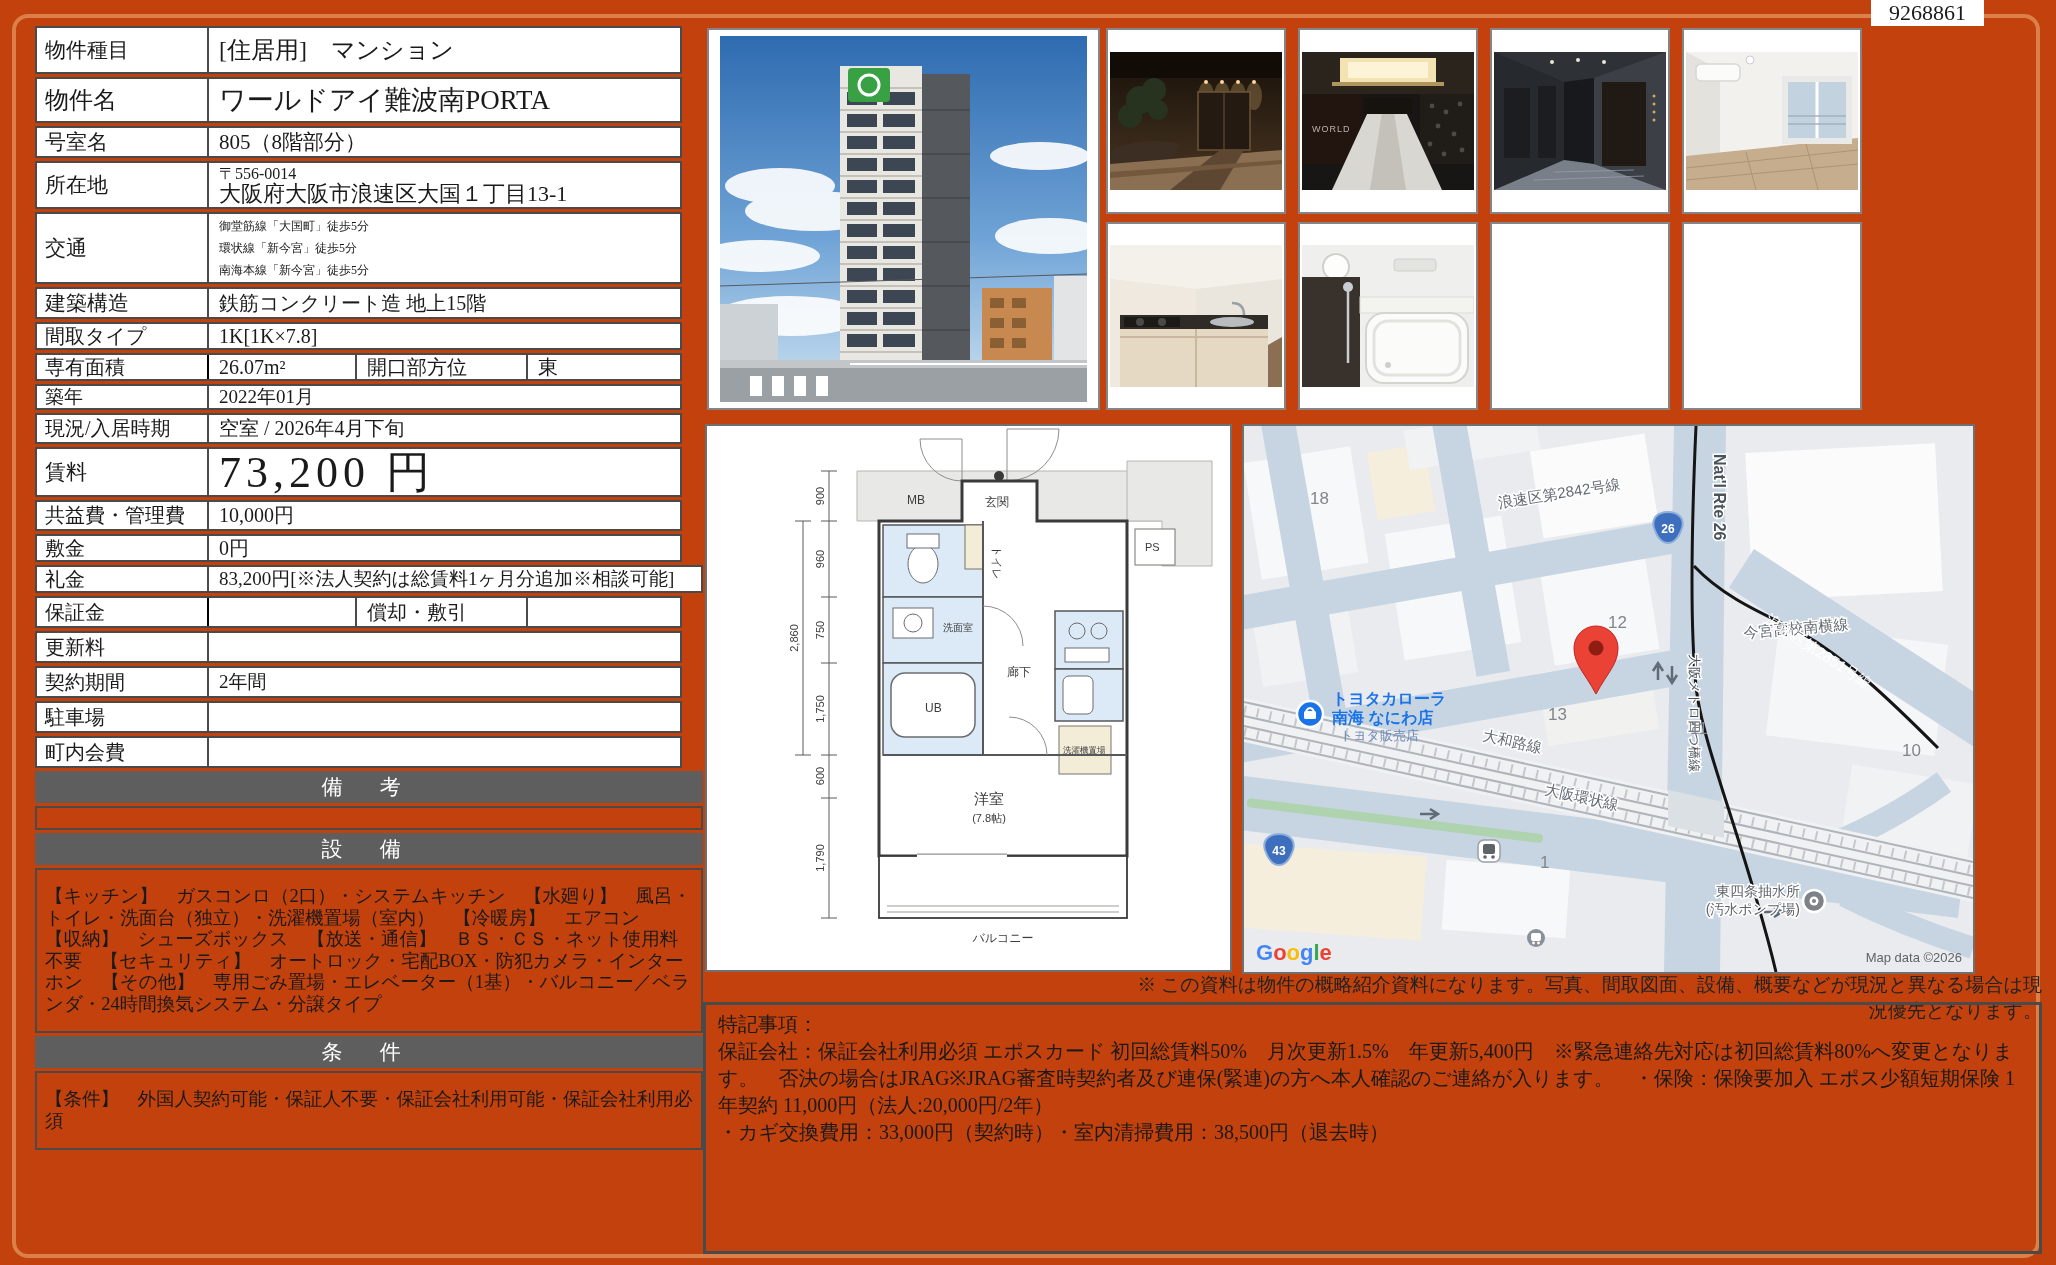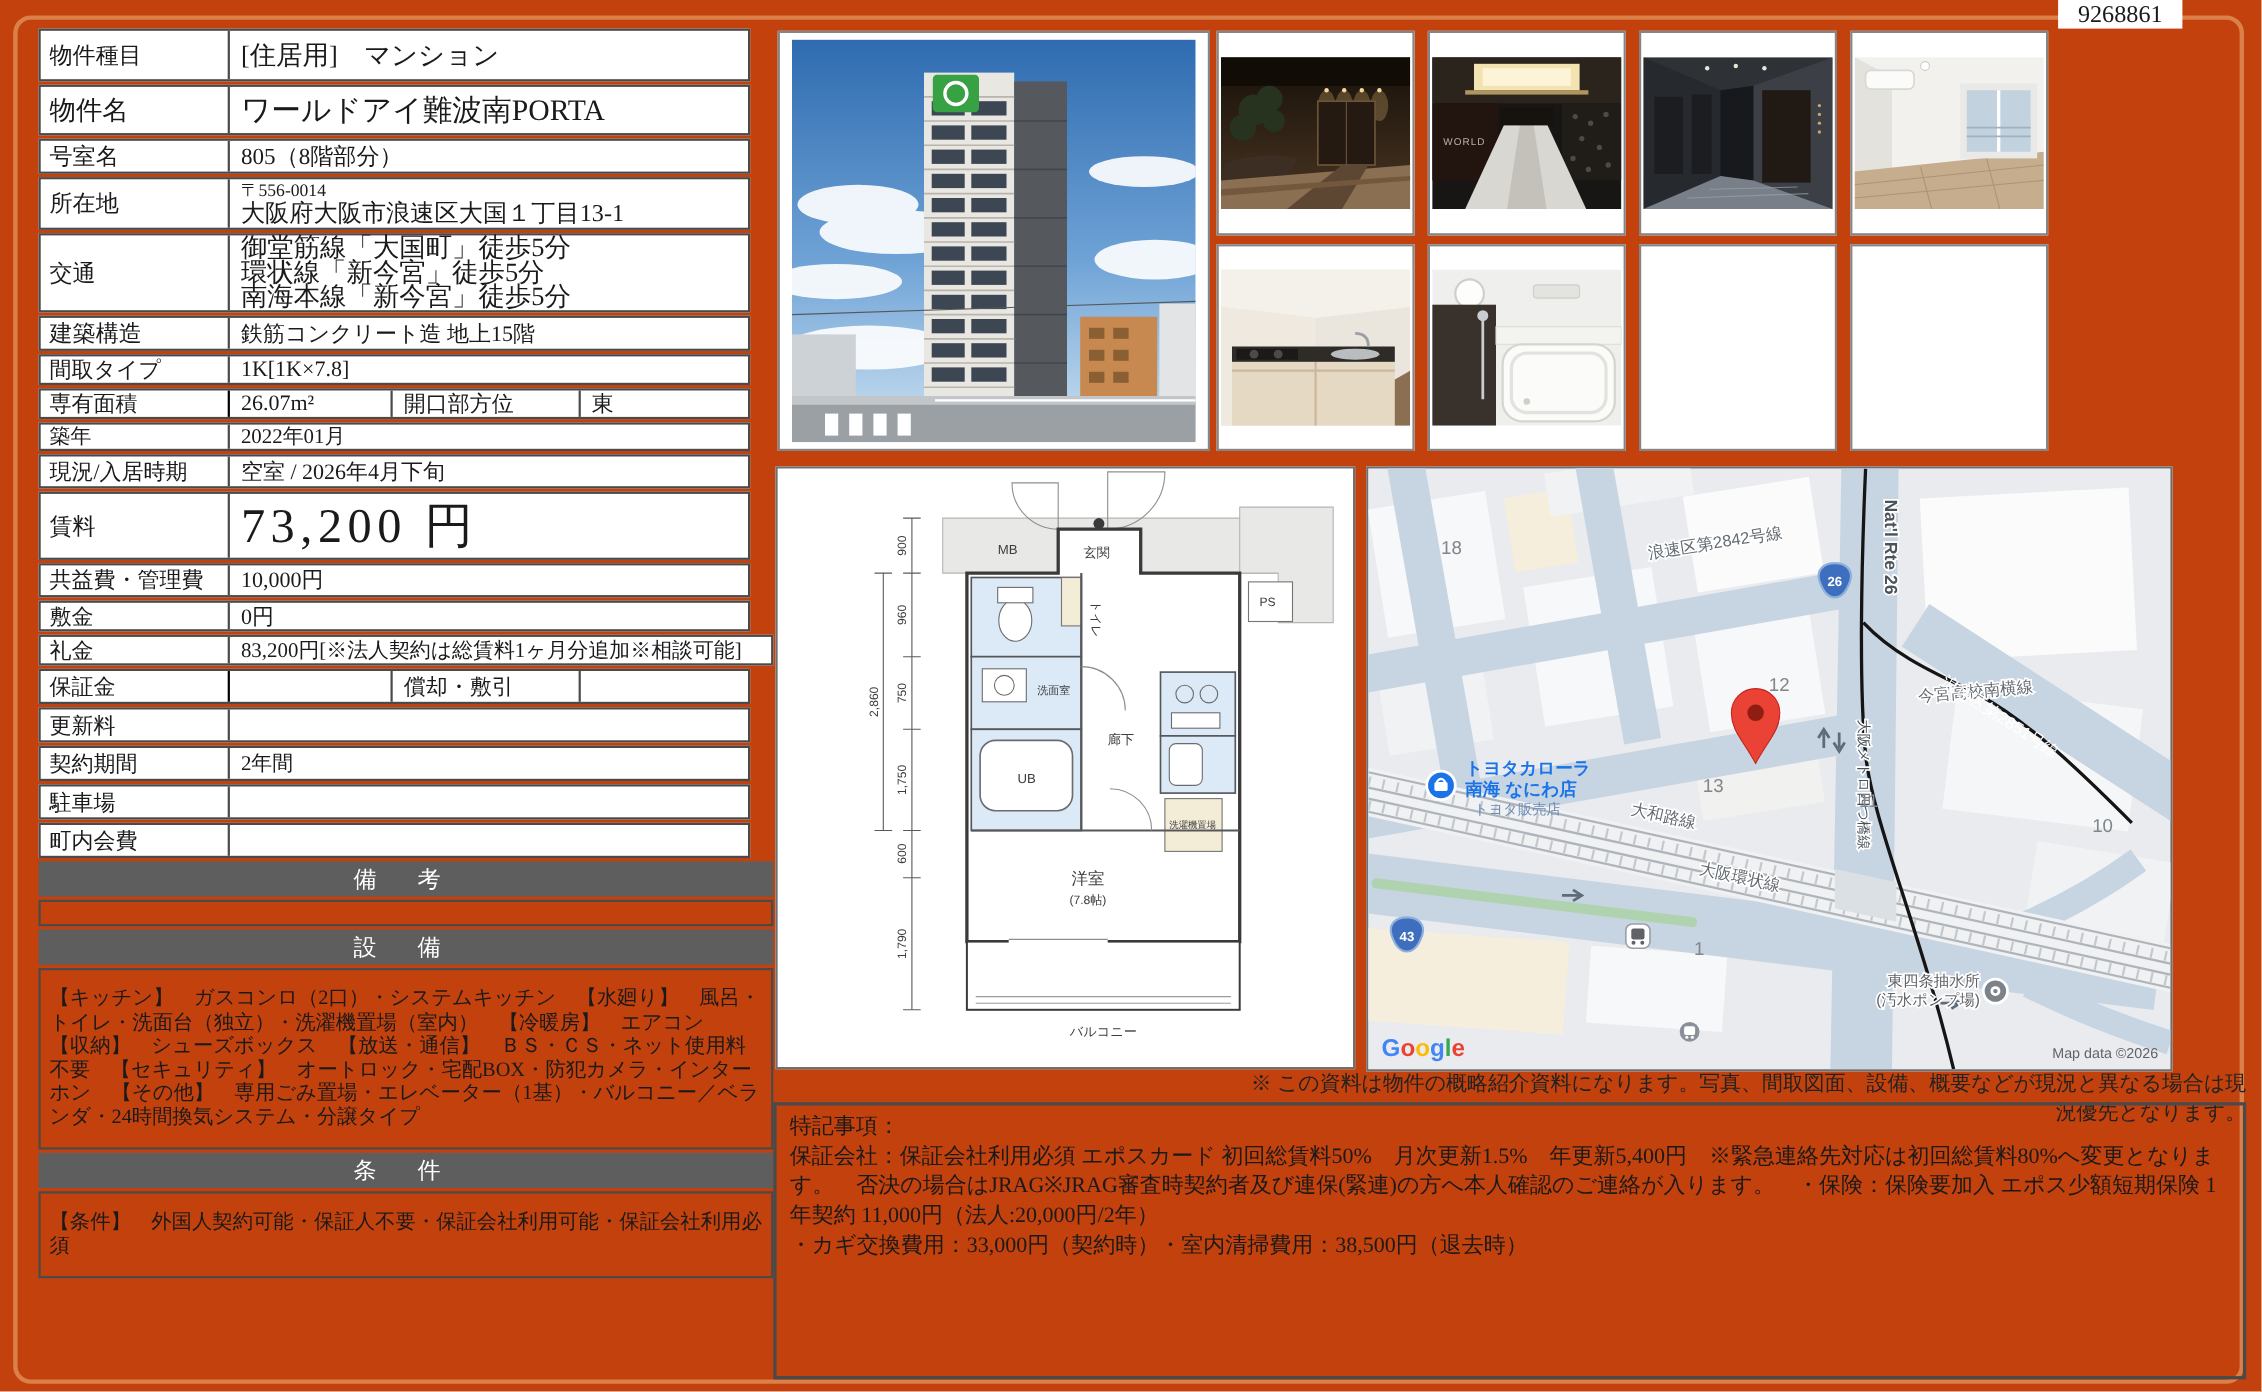--- a/index.html
+++ b/index.html
@@ -71,21 +71,21 @@
     <div class="trow" style="height:48px">
       <div class="lbl">所在地</div>
       <div class="val col">
         <span style="font-size:16px;line-height:17px">〒556-0014</span>
         <span style="font-size:22px;line-height:24px">大阪府大阪市浪速区大国１丁目13-1</span>
       </div>
     </div>
 
     <div class="trow" style="height:72px">
       <div class="lbl">交通</div>
-      <div class="val col" style="font-size:24px;line-height:22px">
+      <div class="val col" style="font-size:12px;line-height:22px">
         <span>御堂筋線「大国町」徒歩5分</span>
         <span>環状線「新今宮」徒歩5分</span>
         <span>南海本線「新今宮」徒歩5分</span>
       </div>
     </div>
 
     <div class="trow" style="height:32px">
       <div class="lbl">建築構造</div>
       <div class="val" style="font-size:20px">鉄筋コンクリート造 地上15階</div>
     </div>
@@ -105,21 +105,21 @@
     <div class="trow" style="height:26px">
       <div class="lbl" style="font-size:19px">築年</div>
       <div class="val" style="font-size:19px">2022年01月</div>
     </div>
 
     <div class="trow" style="height:31px">
       <div class="lbl" style="font-size:20px">現況/入居時期</div>
       <div class="val" style="font-size:20px">空室 /  2026年4月下旬</div>
     </div>
 
-    <div class="trow" style="height:62px">
+    <div class="trow" style="height:50px">
       <div class="lbl">賃料</div>
       <div class="val v-big">73,200 円</div>
     </div>
 
     <div class="trow" style="height:31px">
       <div class="lbl" style="font-size:20px">共益費・管理費</div>
       <div class="val" style="font-size:20px">10,000円</div>
     </div>
 
     <div class="trow" style="height:28px">

